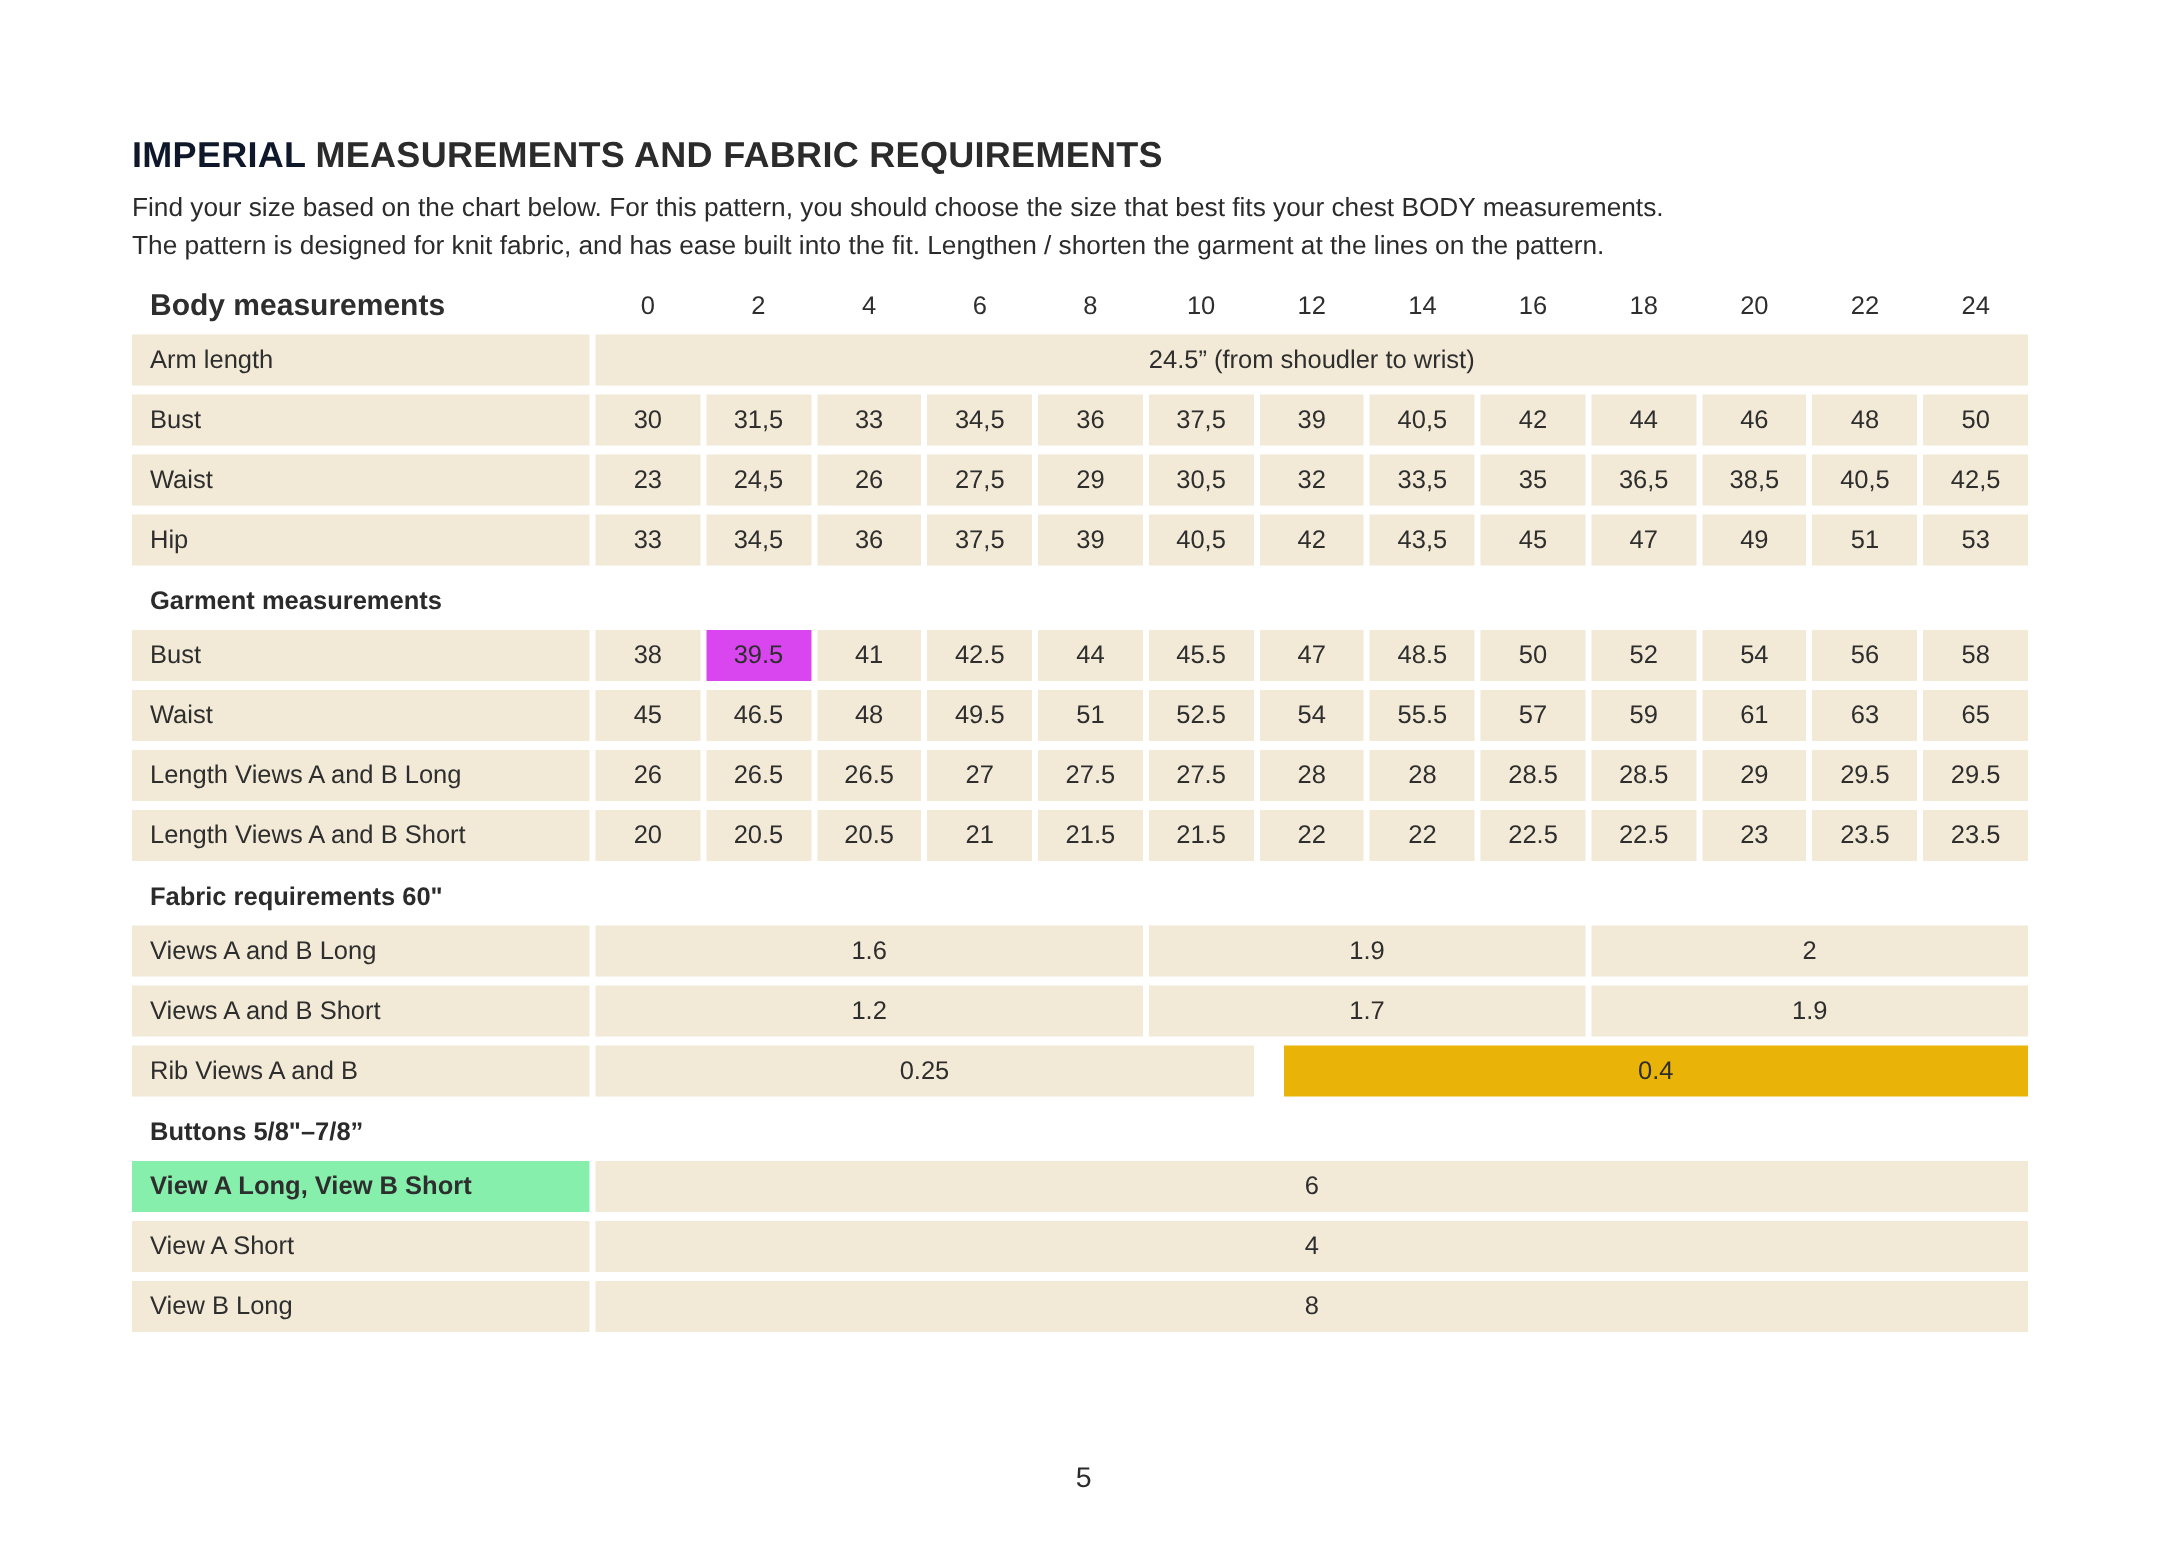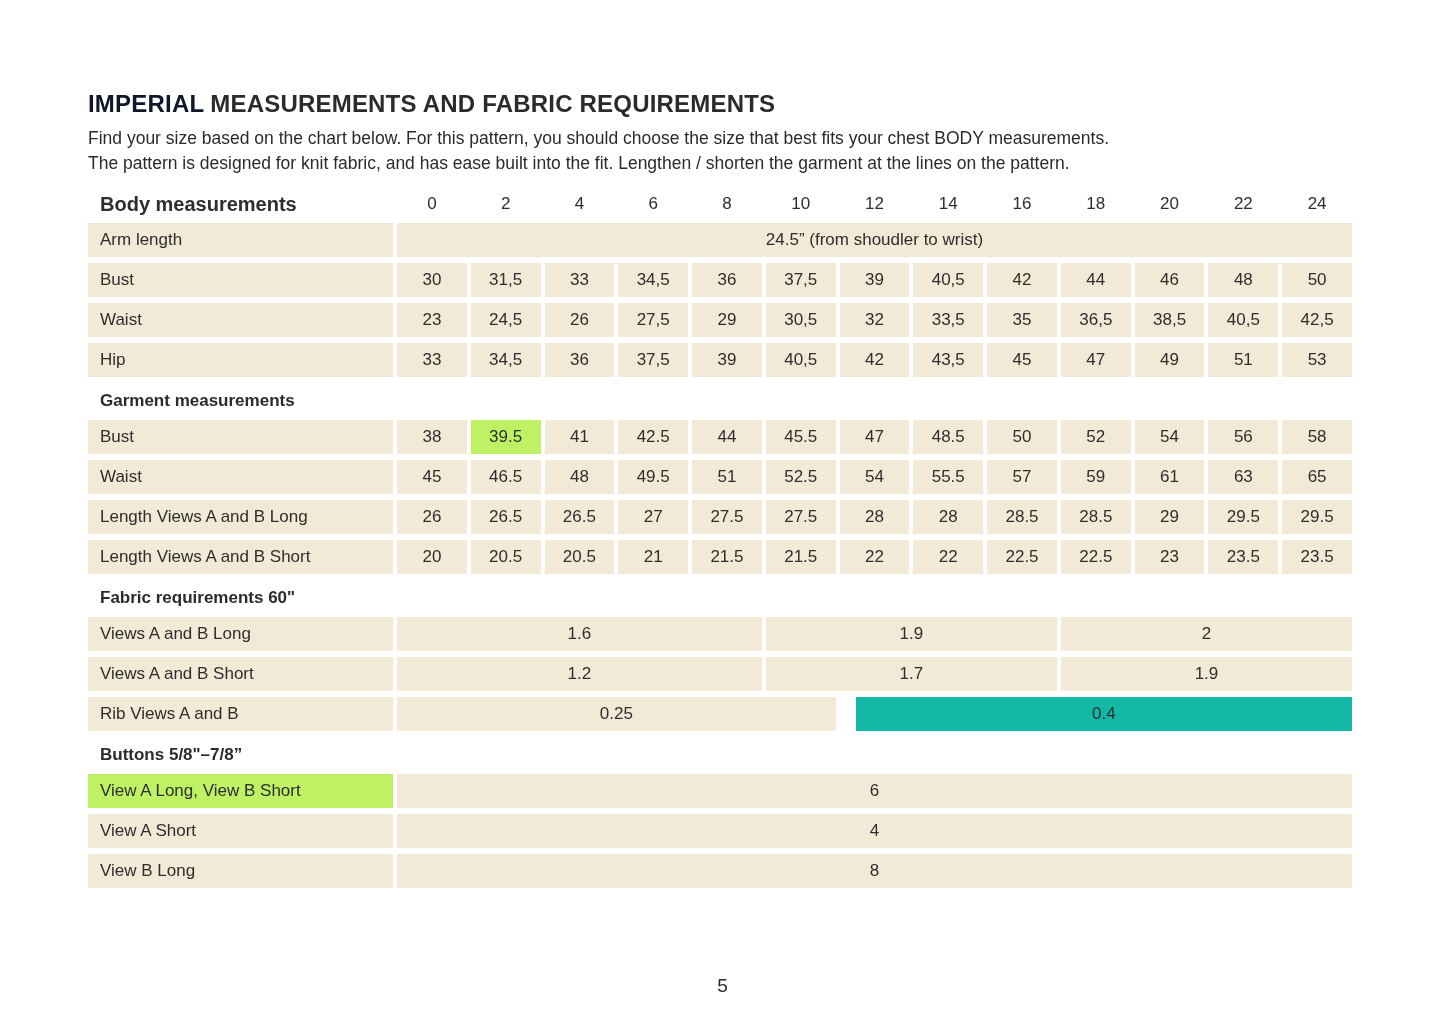--- a/index.html
+++ b/index.html
@@ -149,21 +149,21 @@
         <div class="t-cell t-value" style="background: rgb(242, 234, 215);">45</div>
         <div class="t-cell t-value" style="background: rgb(242, 234, 215);">47</div>
         <div class="t-cell t-value" style="background: rgb(242, 234, 215);">49</div>
         <div class="t-cell t-value" style="background: rgb(242, 234, 215);">51</div>
         <div class="t-cell t-value" style="background: rgb(242, 234, 215);">53</div>
       </div>
       <div class="section-title">Garment measurements</div>
       <div class="t-row">
         <div class="t-cell t-label" style="background: rgb(242, 234, 215);">Bust</div>
         <div class="t-cell t-value" style="background: rgb(242, 234, 215);">38</div>
-        <div class="t-cell t-value" style="background: #bef264;">39.5</div>
+        <div class="t-cell t-value" style="background: #d946ef;">39.5</div>
         <div class="t-cell t-value" style="background: rgb(242, 234, 215);">41</div>
         <div class="t-cell t-value" style="background: rgb(242, 234, 215);">42.5</div>
         <div class="t-cell t-value" style="background: rgb(242, 234, 215);">44</div>
         <div class="t-cell t-value" style="background: rgb(242, 234, 215);">45.5</div>
         <div class="t-cell t-value" style="background: rgb(242, 234, 215);">47</div>
         <div class="t-cell t-value" style="background: rgb(242, 234, 215);">48.5</div>
         <div class="t-cell t-value" style="background: rgb(242, 234, 215);">50</div>
         <div class="t-cell t-value" style="background: rgb(242, 234, 215);">52</div>
         <div class="t-cell t-value" style="background: rgb(242, 234, 215);">54</div>
         <div class="t-cell t-value" style="background: rgb(242, 234, 215);">56</div>
@@ -226,25 +226,25 @@
       </div>
       <div class="t-row">
         <div class="t-cell t-label" style="background: rgb(242, 234, 215);">Views A and B Short</div>
         <div class="t-cell t-value" style="grid-column: span 5; background: rgb(242, 234, 215);">1.2</div>
         <div class="t-cell t-value" style="grid-column: span 4; background: rgb(242, 234, 215);">1.7</div>
         <div class="t-cell t-value" style="grid-column: span 4; background: rgb(242, 234, 215);">1.9</div>
       </div>
       <div class="t-row">
         <div class="t-cell t-label" style="background: rgb(242, 234, 215);">Rib Views A and B</div>
         <div class="t-cell t-value" style="grid-column: span 6; background: rgb(242, 234, 215);">0.25</div>
-        <div class="t-cell t-value" style="grid-column: span 7; background: #14b8a6; margin-left: 16px;">0.4</div>
+        <div class="t-cell t-value" style="grid-column: span 7; background: #eab308; margin-left: 16px;">0.4</div>
       </div>
       <div class="section-title">Buttons 5/8"–7/8”</div>
       <div class="t-row">
-        <div class="t-cell t-label" style="background: #bef264;">View A Long, View B Short</div>
+        <div class="t-cell t-label" style="background: #86efac; font-weight: bold;">View A Long, View B Short</div>
         <div class="t-cell t-value" style="grid-column: span 13; background: rgb(242, 234, 215);">6</div>
       </div>
       <div class="t-row">
         <div class="t-cell t-label" style="background: rgb(242, 234, 215);">View A Short</div>
         <div class="t-cell t-value" style="grid-column: span 13; background: rgb(242, 234, 215);">4</div>
       </div>
       <div class="t-row">
         <div class="t-cell t-label" style="background: rgb(242, 234, 215);">View B Long</div>
         <div class="t-cell t-value" style="grid-column: span 13; background: rgb(242, 234, 215);">8</div>
       </div>

